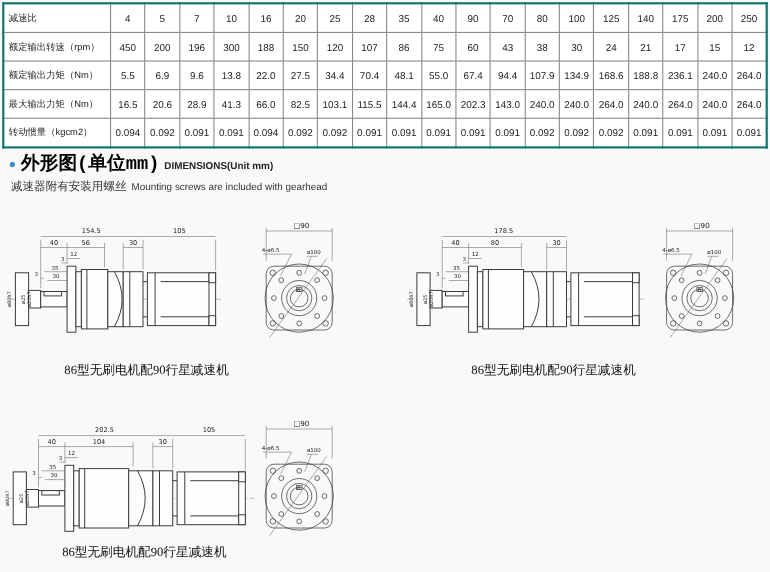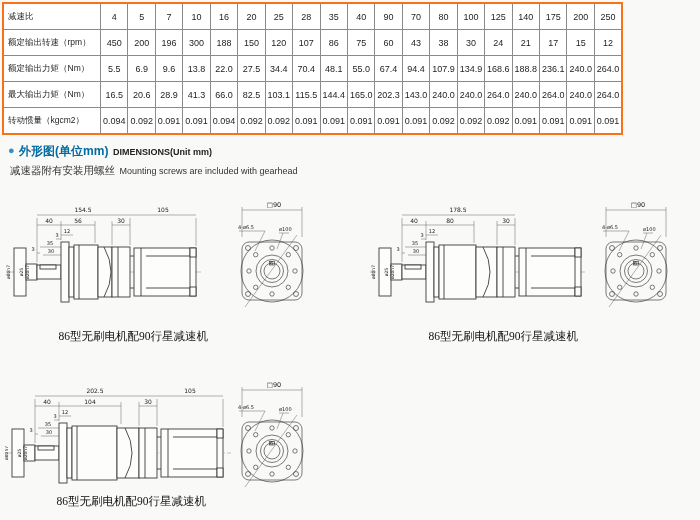--- a/index.html
+++ b/index.html
@@ -1,27 +1,27 @@
 <!DOCTYPE html>
 <html><head>
 <meta charset="utf-8">
 <style>
   html,body{margin:0;padding:0;}
   #page{position:relative;width:700px;height:520px;background:#f9f9f7;overflow:hidden;
         font-family:"Liberation Sans",sans-serif;color:#222;}
   
-  #spec-table{position:absolute;left:2px;top:2px;width:621px;border-collapse:collapse;
-              table-layout:fixed;background:#fff;border:2px solid #f97316;}
+  #spec-table{position:absolute;left:2px;top:2px;width:696px;border-collapse:collapse;
+              table-layout:fixed;background:#fff;border:2px solid #0f766e;}
   #spec-table td{border:1px solid #8a8a8a;height:25px;text-align:center;font-size:9px;
                  padding:0;white-space:nowrap;overflow:hidden;color:#1d1d1d;}
   #spec-table td.rowlabel{text-align:left;padding-left:4px;font-size:8.5px;width:92px;}
   
   .heading{position:absolute;left:8px;top:142px;line-height:15px;white-space:nowrap;}
   .bullet{color:#3b8fc4;font-size:11px;vertical-align:1px;}
-  .title-cn{font-size:12px;font-weight:bold;color:#0369a1;}
+  .title-cn{font-size:17px;font-weight:bold;color:#000000;font-family:Liberation Mono, monospace;}
   .title-en{font-size:9px;font-weight:bold;color:#222;}
   .note{position:absolute;left:10px;top:160px;white-space:nowrap;}
   .note-cn{font-size:10.5px;color:#333;}
   .note-en{font-size:9px;color:#333;}
   
   .drw{position:absolute;}
   svg{display:block;}
   svg text{font-family:"DejaVu Sans",sans-serif;fill:#222;}
   .dim{font-size:6px;}
   .dimsm{font-size:5px;}

